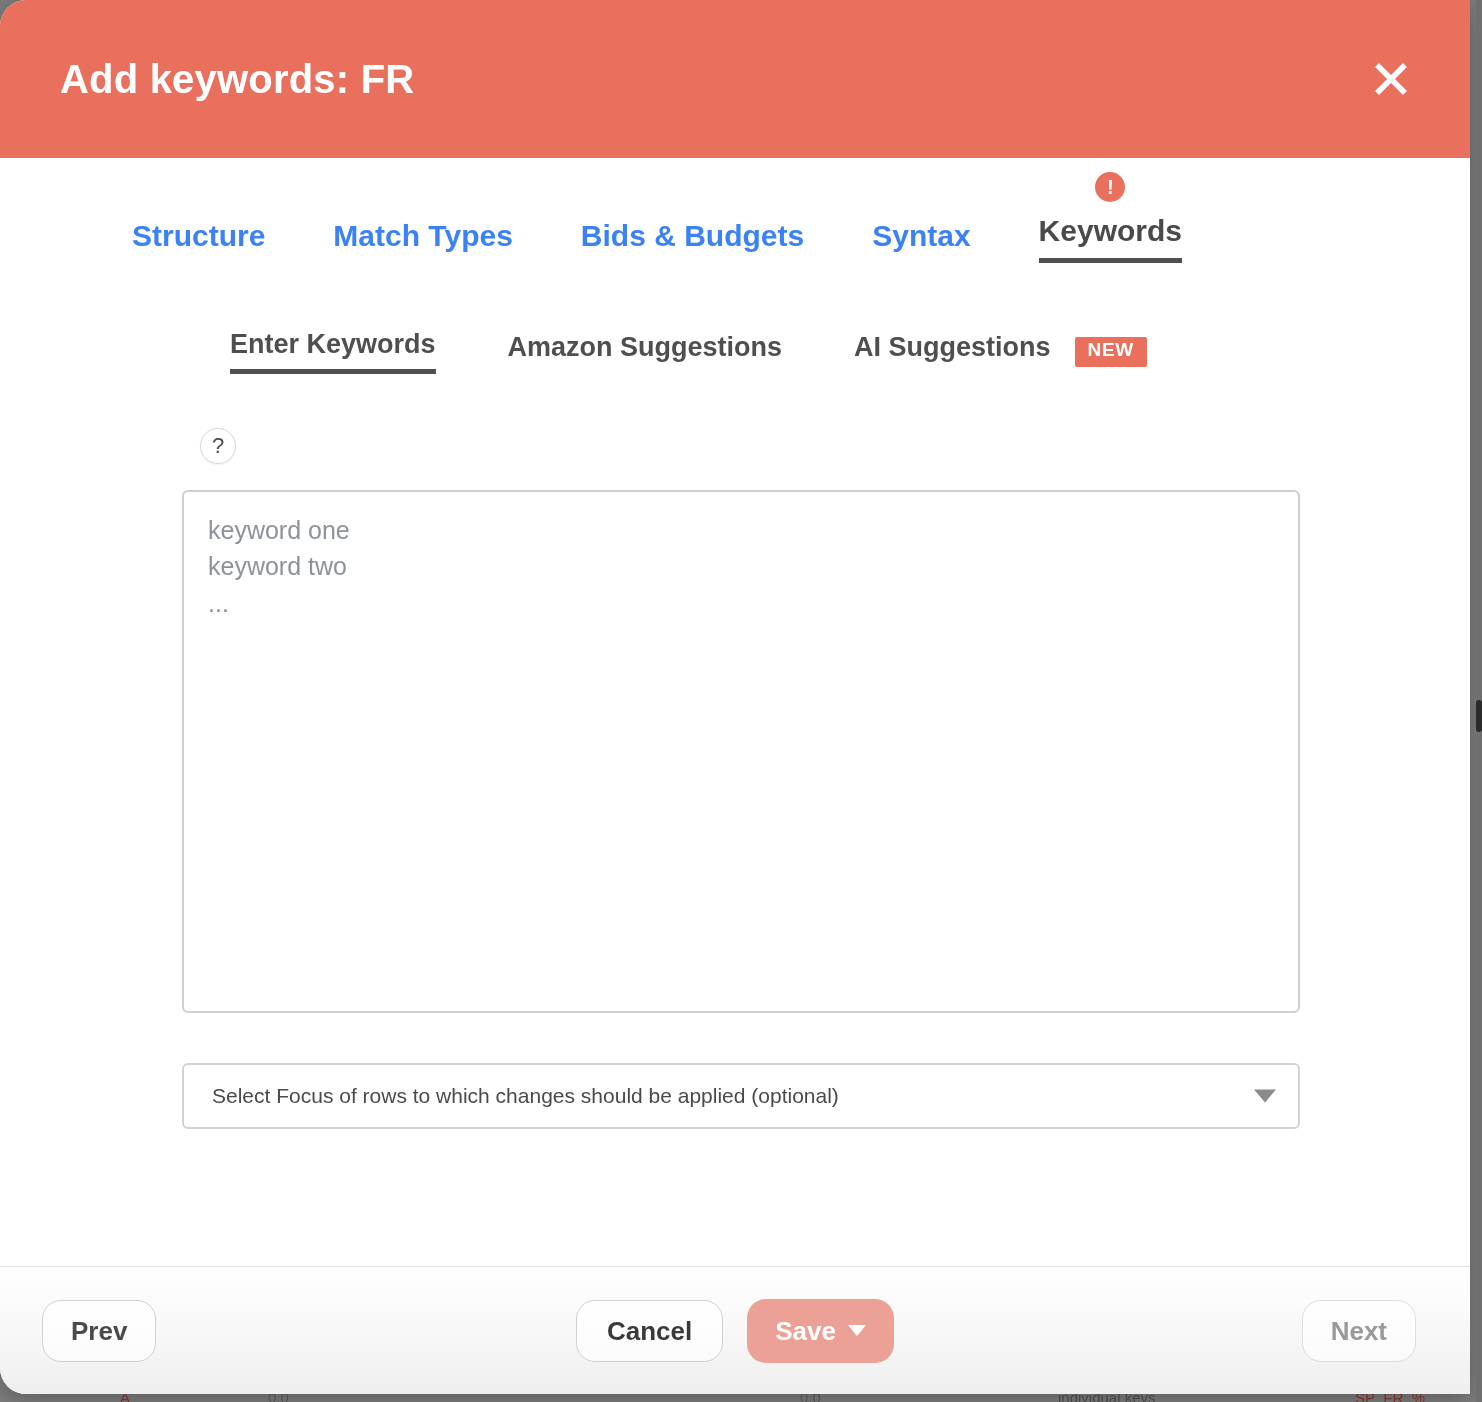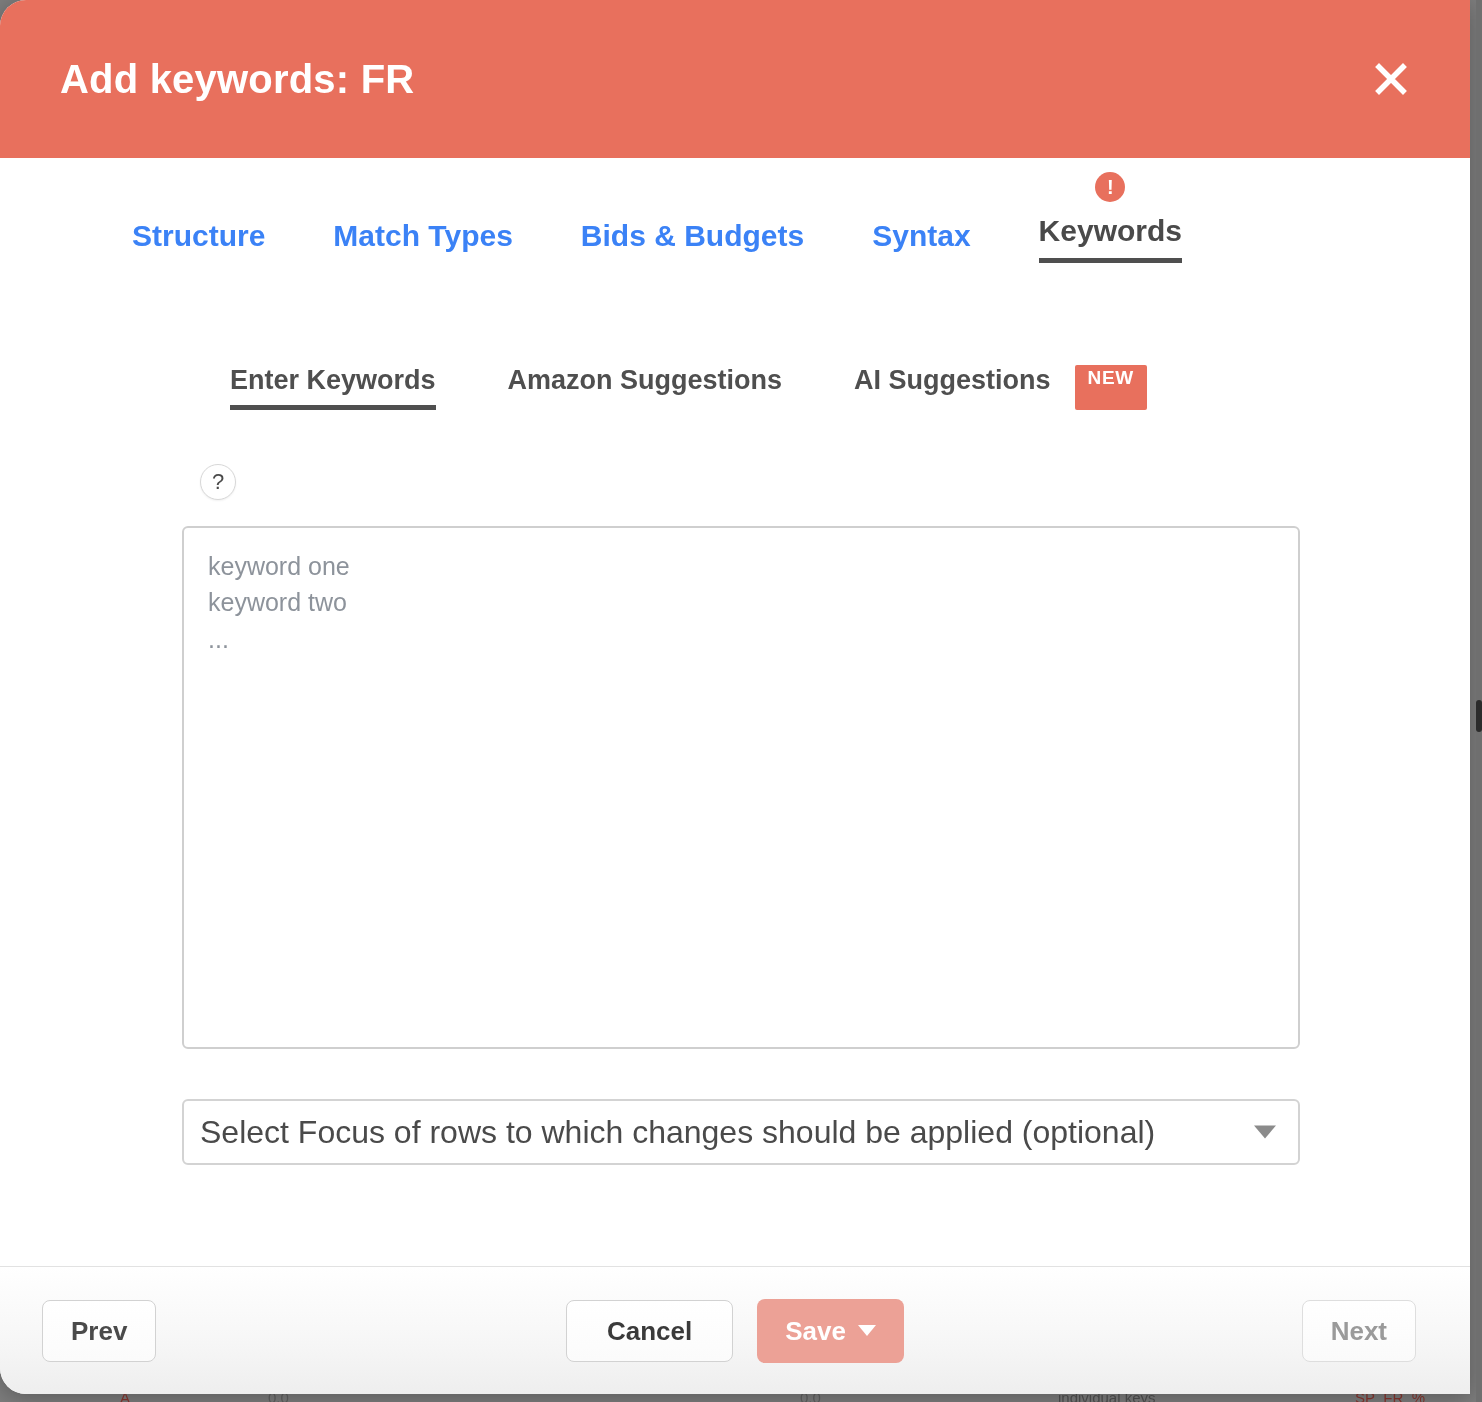--- a/index.html
+++ b/index.html
@@ -101,22 +101,23 @@
     display: flex; align-items: center; justify-content: center;
     color: #fff;
     font-size: 20px; font-weight: 700;
     line-height: 1;
     font-family: "Liberation Sans", sans-serif;
   }
 
   
   .tabs-sub {
     display: flex;
+    align-items: center;
     margin-left: 230px;
-    margin-top: 102px;
+    margin-top: 66px;
   }
   .subtab {
     font-size: 27px;
     font-weight: 700;
     color: #4f4f4f;
     padding-bottom: 9px;
     margin-right: 72px;
     cursor: pointer;
     white-space: nowrap;
   }
@@ -183,22 +184,22 @@
     margin: 50px 0 0 182px;
     width: 1118px;
     height: 66px;
   }
   .focus-select {
     width: 100%; height: 100%;
     border: 2px solid #d3d3d3;
     border-radius: 6px;
     background: #fff;
     display: flex; align-items: center;
-    padding: 0 16px;
-    font-size: 32px;
+    padding: 0 28px;
+    font-size: 21px;
     color: #4a4a4a;
     cursor: pointer;
   }
   .select-caret {
     position: absolute;
     right: 24px; top: 50%;
     transform: translateY(-50%);
     width: 0; height: 0;
     border-left: 11px solid transparent;
     border-right: 11px solid transparent;
@@ -214,21 +215,21 @@
     background: linear-gradient(to bottom, #ffffff 0%, #f7f7f7 55%, #eeeeee 100%);
     display: flex;
     align-items: center;
     padding: 0 40px;
     position: relative;
   }
   .btn {
     font-family: "Liberation Sans", sans-serif;
     font-size: 26px;
     font-weight: 700;
-    border-radius: 8px;
+    border-radius: 19px;
     border: 1.5px solid #d2d2d2;
     background: linear-gradient(to bottom,#ffffff,#fbfbfb);
     color: #4a4a4a;
     padding: 17px 28px;
     cursor: pointer;
     line-height: 1;
   }
   .btn-prev { margin-left: 2px; }
   .btn-next {
     position: absolute;
@@ -238,21 +239,21 @@
     background: linear-gradient(to bottom,#ffffff,#fafafa);
   }
   .footer-center {
     position: absolute;
     left: 50%;
     transform: translateX(-50%);
     display: flex;
     align-items: center;
     gap: 24px;
   }
-  .btn-cancel { padding: 17px 40px; color: #3a3a3a; }
+  .btn-cancel { padding: 17px 30px; color: #3a3a3a; }
   .btn-save {
     background: #eca196;
     border: none;
     color: #ffffff;
     padding: 19px 28px;
     display: flex; align-items: center; gap: 12px;
     cursor: default;
   }
   .save-caret {
     width: 0; height: 0;

